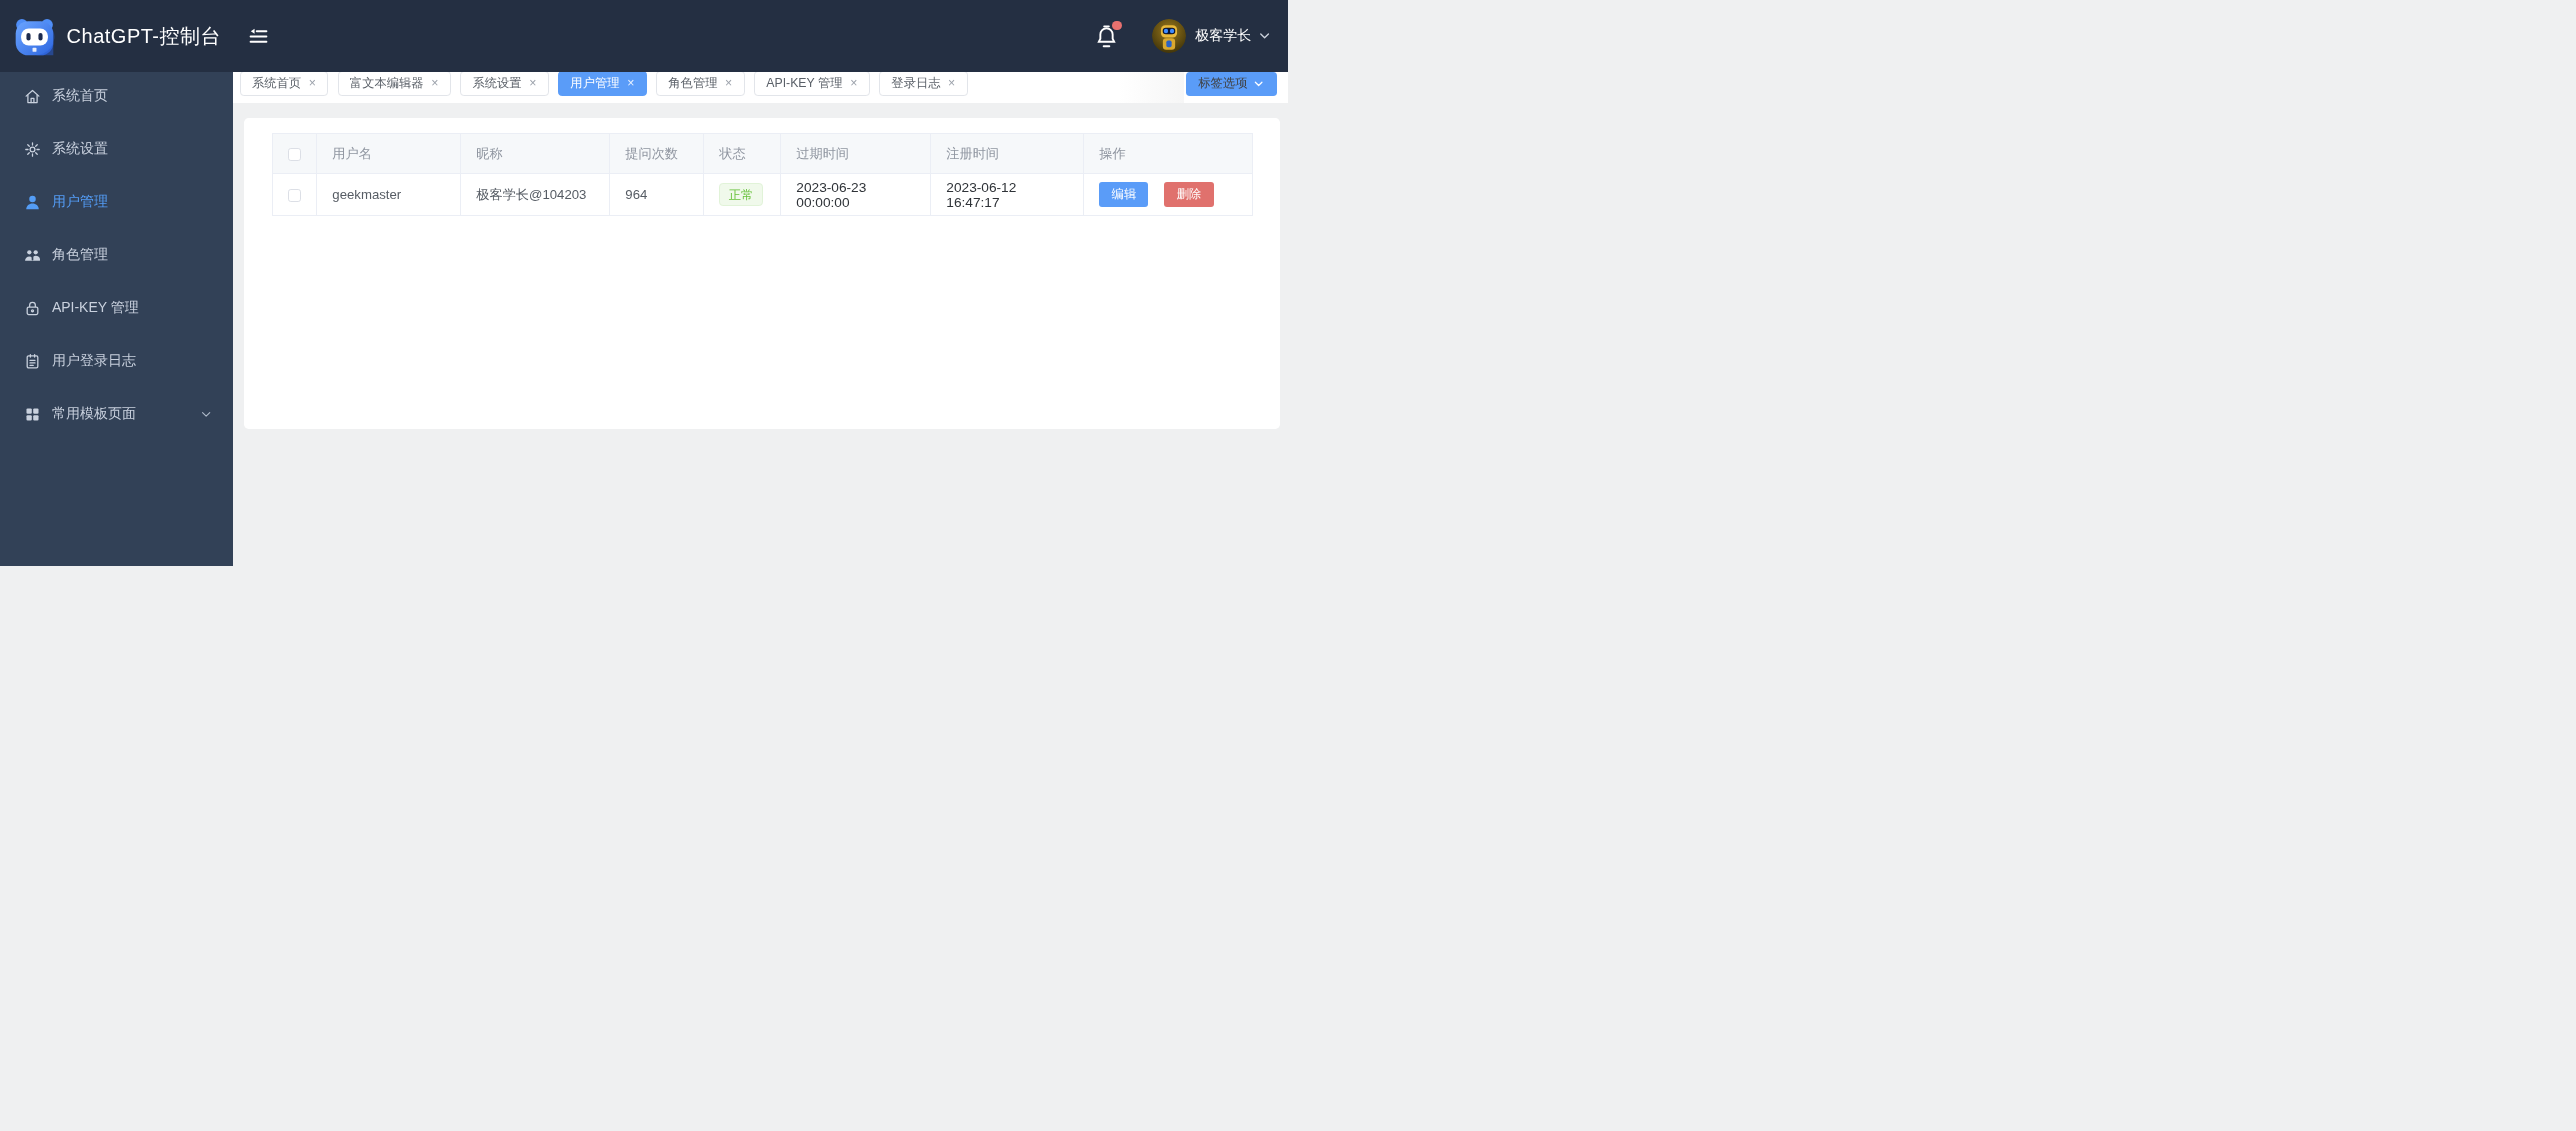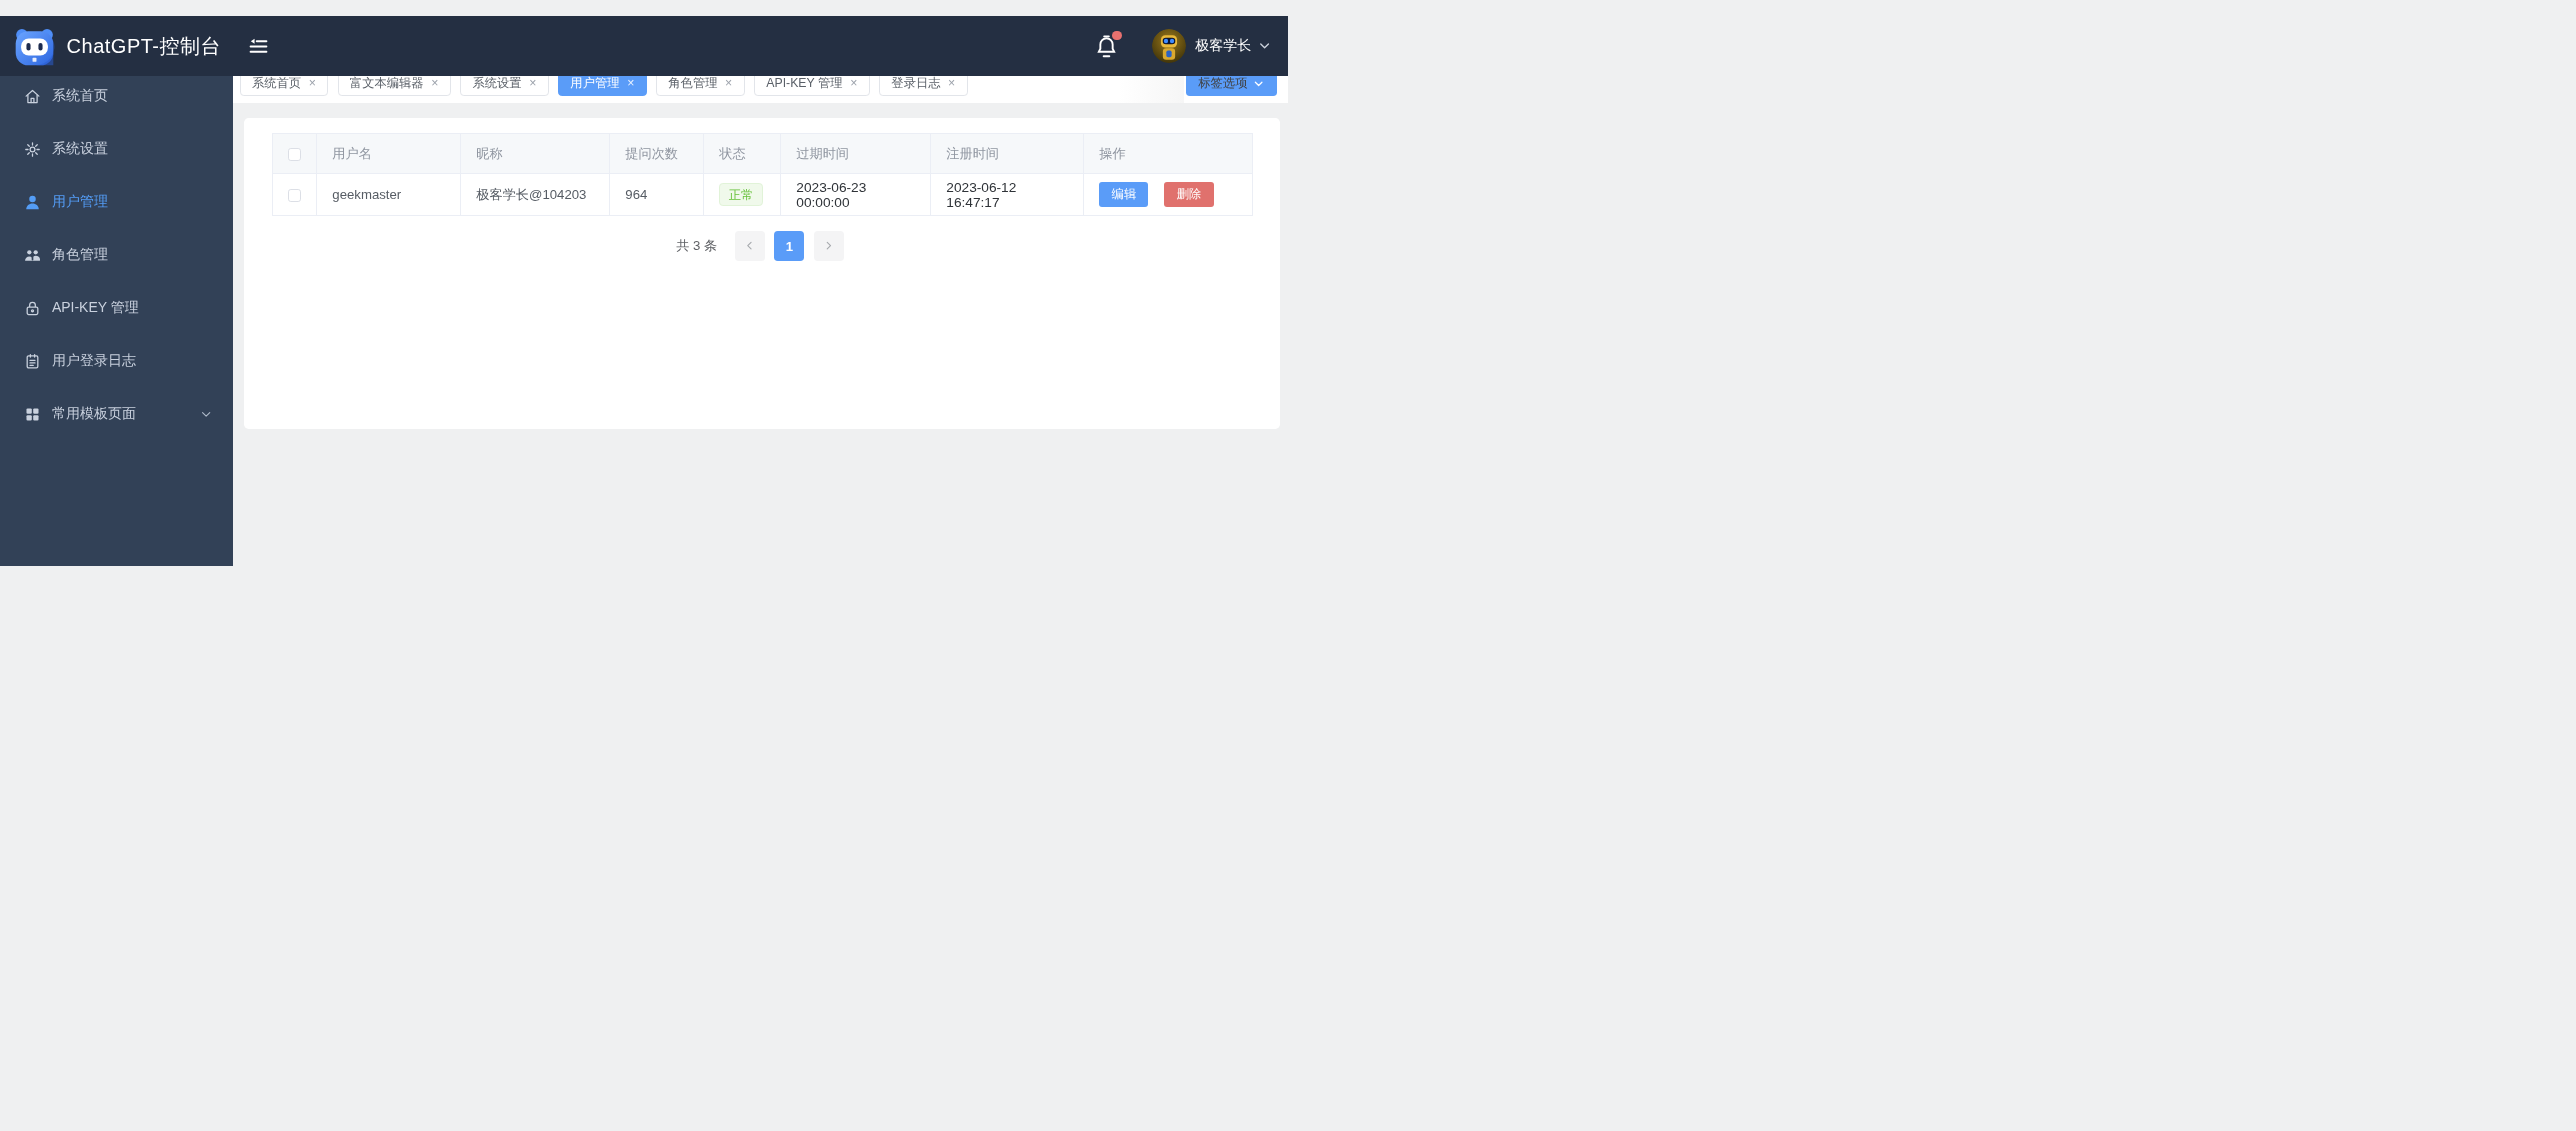--- a/index.html
+++ b/index.html
@@ -1,21 +1,21 @@
 <!DOCTYPE html>
 <html style="font-size:15px"><head>
 <meta charset="utf-8">
 <style>
   * { margin:0; padding:0; box-sizing:border-box; }
   html,body { width:1288px; height:566px; }
   body { font-family:"Liberation Sans","DejaVu Sans",sans-serif; background:#eff0f1; overflow:hidden; }
   .app { position:relative; width:1288px; height:566px; }
 
   
-  .header { position:absolute; top:16px; left:0; right:0; height:60px; background:#242f42; display:flex; align-items:center; padding:0 17px 0 13.2px; z-index:30; }
+  .header { position:absolute; top:0; left:0; right:0; height:72px; background:#242f42; display:flex; align-items:center; padding:0 17px 0 13.2px; z-index:30; }
   .logo { width:43px; height:43px; margin-right:10.4px; flex:0 0 auto; }
   .app-title { color:#ffffff; font-size:20px; font-weight:500; letter-spacing:0.5px; }
   .collapse-btn { margin-left:26.4px; width:23px; height:23px; display:flex; align-items:center; justify-content:center; cursor:pointer; }
   .header-right { margin-left:auto; display:flex; align-items:center; }
   .bell-wrap { position:relative; width:23px; height:24.6px; margin-right:34px; cursor:pointer; }
   .bell-dot { position:absolute; top:-2.8px; right:-3.8px; width:9.4px; height:9.4px; border-radius:50%; background:#e8716f; }
   .avatar { width:34px; height:34px; border-radius:50%; overflow:hidden; flex:0 0 auto; }
   .user-name { color:#fff; font-size:14px; margin:0 6.6px 0 9.4px; }
   .user-caret { width:13.2px; height:13.2px; color:#cdd3dd; }
 
@@ -283,31 +283,17 @@
             <td class="cell-date">2023-06-23 00:00:00</td>
             <td class="cell-date">2023-06-12 16:47:17</td>
             <td>
               <button class="btn btn-edit">编辑</button>
               <button class="btn btn-delete">删除</button>
             </td>
           </tr>
         </tbody>
       </table>
 
-      <div class="pagination">
-        <span class="page-total">共 3 条</span>
-        <div class="page-btn nav">
-          <svg viewBox="0 0 24 24" fill="none" stroke="currentColor" stroke-width="2.4" stroke-linecap="round" stroke-linejoin="round">
-              <path d="M15 5l-7 7 7 7"></path>
-            </svg>
-        </div>
-        <div class="page-btn current">1</div>
-        <div class="page-btn nav">
-          <svg viewBox="0 0 24 24" fill="none" stroke="currentColor" stroke-width="2.4" stroke-linecap="round" stroke-linejoin="round">
-              <path d="M9 5l7 7-7 7"></path>
-            </svg>
-        </div>
-      </div>
     </div>
   </div>
 
 </div>
 
 
 </body></html>

